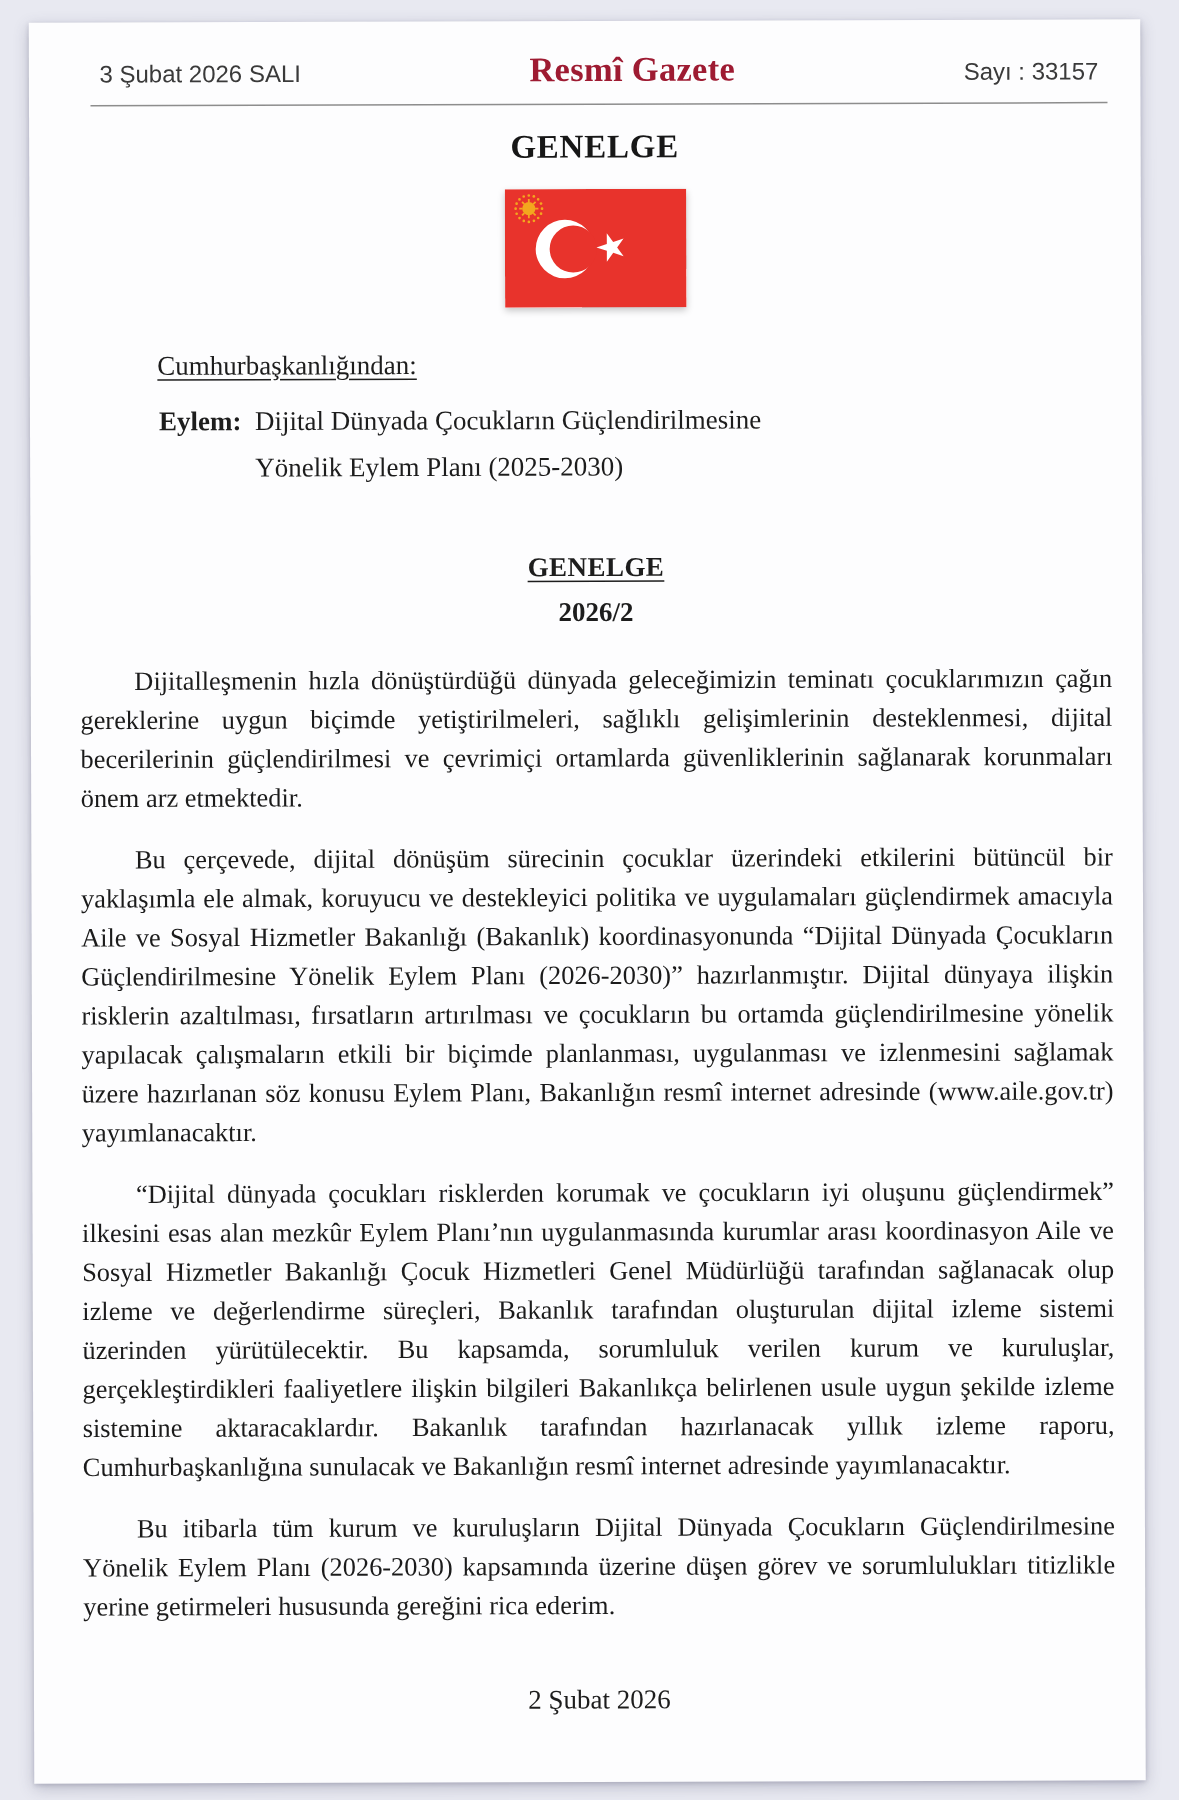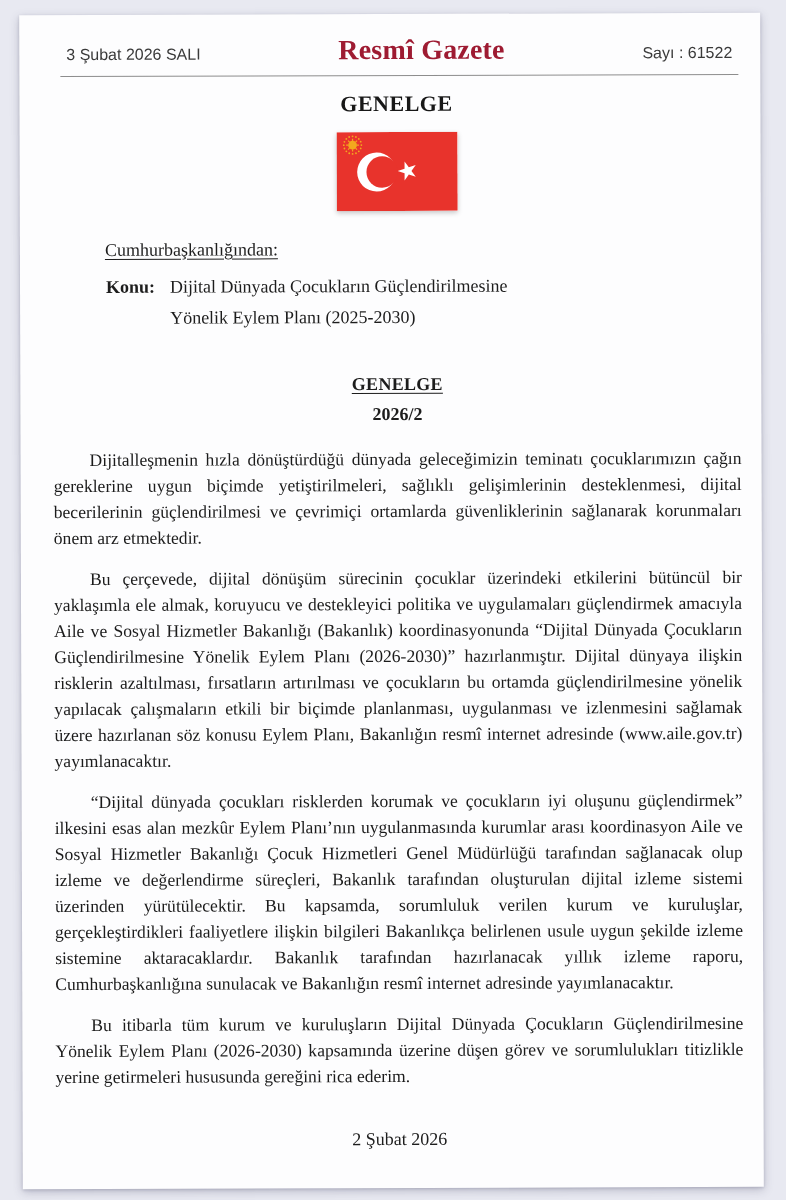--- a/index.html
+++ b/index.html
@@ -22,21 +22,21 @@
   
   .masthead-row {
     display:flex; align-items:baseline; justify-content:space-between;
     padding:0 8px 0 14px;
   }
   .masthead-date, .masthead-issue {
     font-family:"Liberation Sans", sans-serif;
     font-size:16px; color:#3a3a3a;
   }
   .masthead-title {
-    font-size:28px; font-weight:bold; color:#9e1b32;
+    font-size:23px; font-weight:bold; color:#9e1b32;
     letter-spacing:.2px;
   }
   .masthead-rule {
     border:none; border-top:1.5px solid #8d8d8d;
     margin:9px 2px 0 8px;
   }
   .doc-heading {
     text-align:center; font-size:22px; font-weight:bold;
     letter-spacing:.5px; margin-top:15px; color:#171717;
   }
@@ -73,21 +73,21 @@
 </head>
 <body>
 
 <div class="stage">
   <div class="page">
     <div class="page-inner">
 
       <div class="masthead-row">
         <span class="masthead-date">3 Şubat 2026 SALI</span>
         <span class="masthead-title">Resmî Gazete</span>
-        <span class="masthead-issue">Sayı : 61522</span>
+        <span class="masthead-issue">Sayı : 33157</span>
       </div>
       <hr class="masthead-rule">
 
       <div class="doc-heading">GENELGE</div>
 
       <div class="flag-wrap">
         <svg width="121" height="79" viewBox="0 0 121 79" aria-hidden="true">
           <rect x="0" y="0" width="121" height="79" fill="#e8332c"></rect>
 
           <g>
@@ -125,21 +125,21 @@
             <circle cx="19.37" cy="4.87" r="0.9"></circle>
             <circle cx="22.22" cy="6.78" r="0.9"></circle>
             <circle cx="24.13" cy="9.63" r="0.9"></circle>
           </g>
         </svg>
       </div>
 
       <div class="from-line">Cumhurbaşkanlığından:</div>
 
       <div class="subject-row">
-        <span class="subject-label">Konu:</span>
+        <span class="subject-label">Eylem:</span>
         <span class="subject-value">
           <span>Dijital Dünyada Çocukların Güçlendirilmesine</span><br>
           <span>Yönelik Eylem Planı (2025-2030)</span>
         </span>
       </div>
 
       <div class="circular-title">GENELGE</div>
       <div class="circular-number">2026/2</div>
 
       <div class="body-text">

